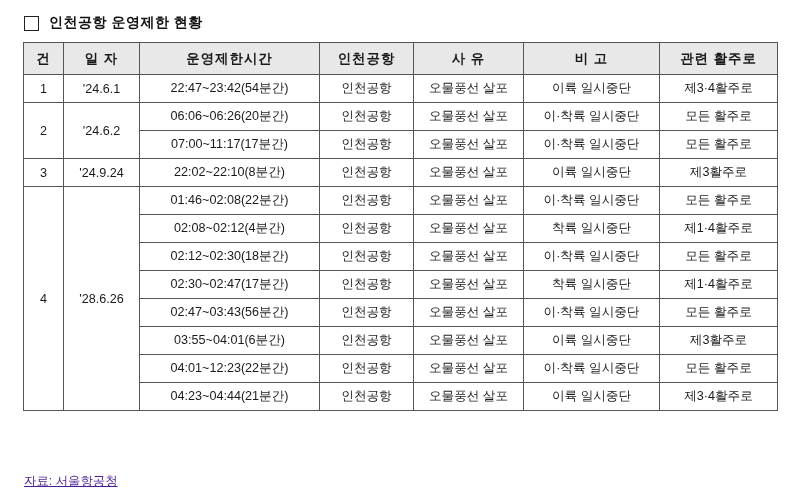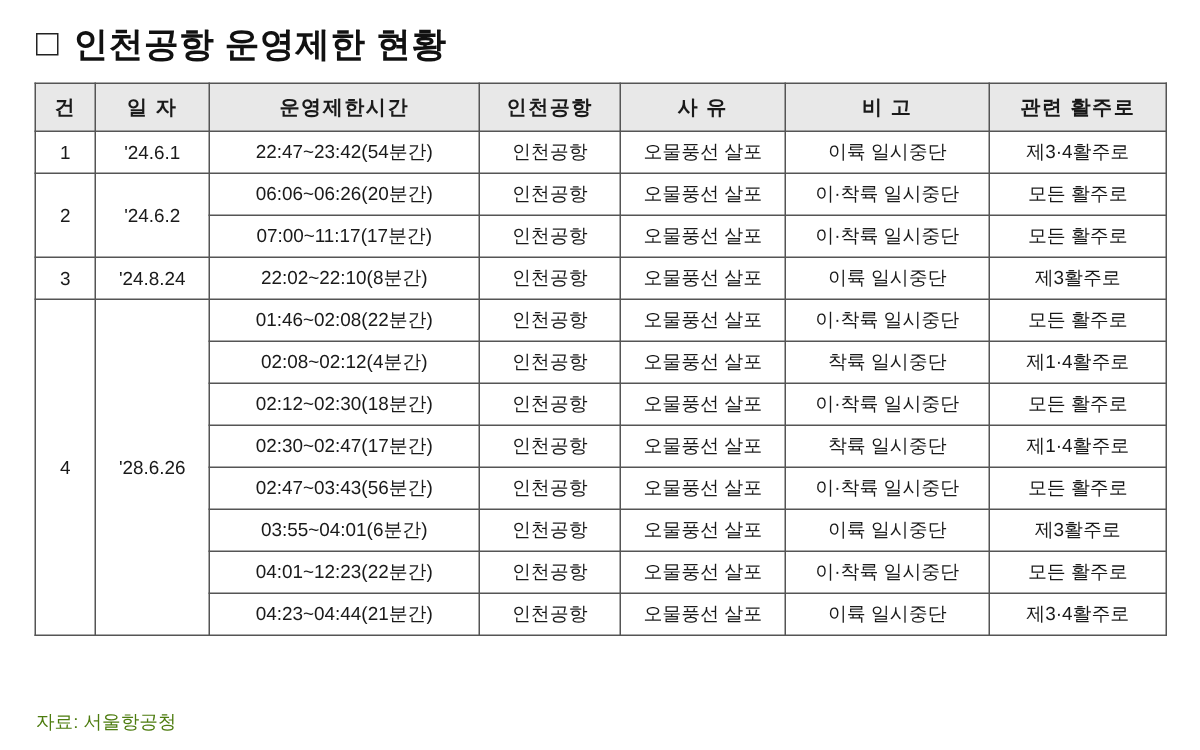--- a/index.html
+++ b/index.html
@@ -29,21 +29,21 @@
     margin: 4px 0 10px 2px;
   }
   .title-box {
     width: 15px;
     height: 15px;
     border: 1.6px solid #222;
     box-sizing: border-box;
     flex: 0 0 auto;
   }
   .title-text {
-    font-size: 23px;
+    font-size: 14px;
     font-weight: bold;
     letter-spacing: 0.5px;
     color: #111;
   }
   table.report {
     border-collapse: collapse;
     width: 754px;
     table-layout: fixed;
     margin-left: 1px;
   }
@@ -75,21 +75,22 @@
   .colg-time  { width: 180px; }
   .colg-apt   { width: 94px; }
   .colg-rsn   { width: 110px; }
   .colg-note  { width: 136px; }
   .colg-rwy   { width: 118px; }
   .source {
     position: absolute;
     left: 24px;
     bottom: 10px;
     font-size: 12.4px;
-    color: #4d7c0f;
+    color: #4c1d95;
+    text-decoration: underline;
   }
 </style>
 </head>
 <body>
 
 <div class="page">
 
   <div class="title-row">
     <span class="title-box"></span>
     <span class="title-text">인천공항 운영제한 현황</span>
@@ -137,21 +138,21 @@
         </tr>
         <tr>
           <td class="time">07:00~11:17(17분간)</td>
           <td>인천공항</td>
           <td>오물풍선 살포</td>
           <td>이·착륙 일시중단</td>
           <td>모든 활주로</td>
         </tr>
         <tr>
           <td class="cnt" rowspan="1">3</td>
-          <td class="date" rowspan="1">'24.8.24</td>
+          <td class="date" rowspan="1">'24.9.24</td>
           <td class="time">22:02~22:10(8분간)</td>
           <td>인천공항</td>
           <td>오물풍선 살포</td>
           <td>이륙 일시중단</td>
           <td>제3활주로</td>
         </tr>
         <tr>
           <td class="cnt" rowspan="8">4</td>
           <td class="date" rowspan="8">'28.6.26</td>
           <td class="time">01:46~02:08(22분간)</td>

